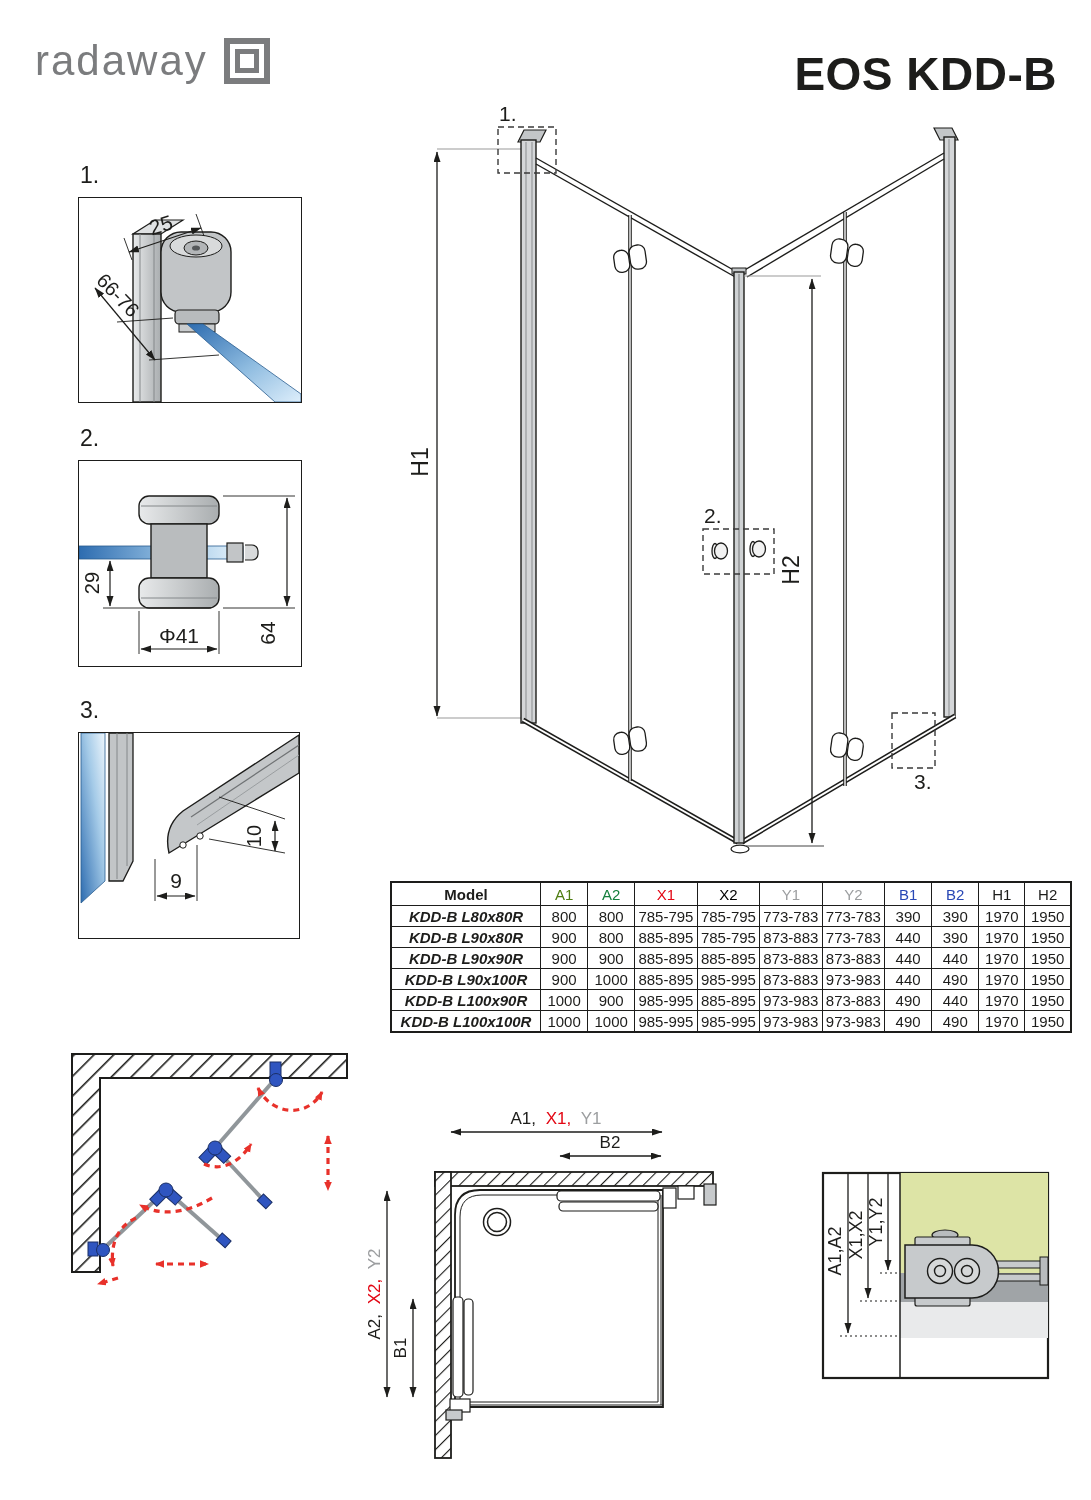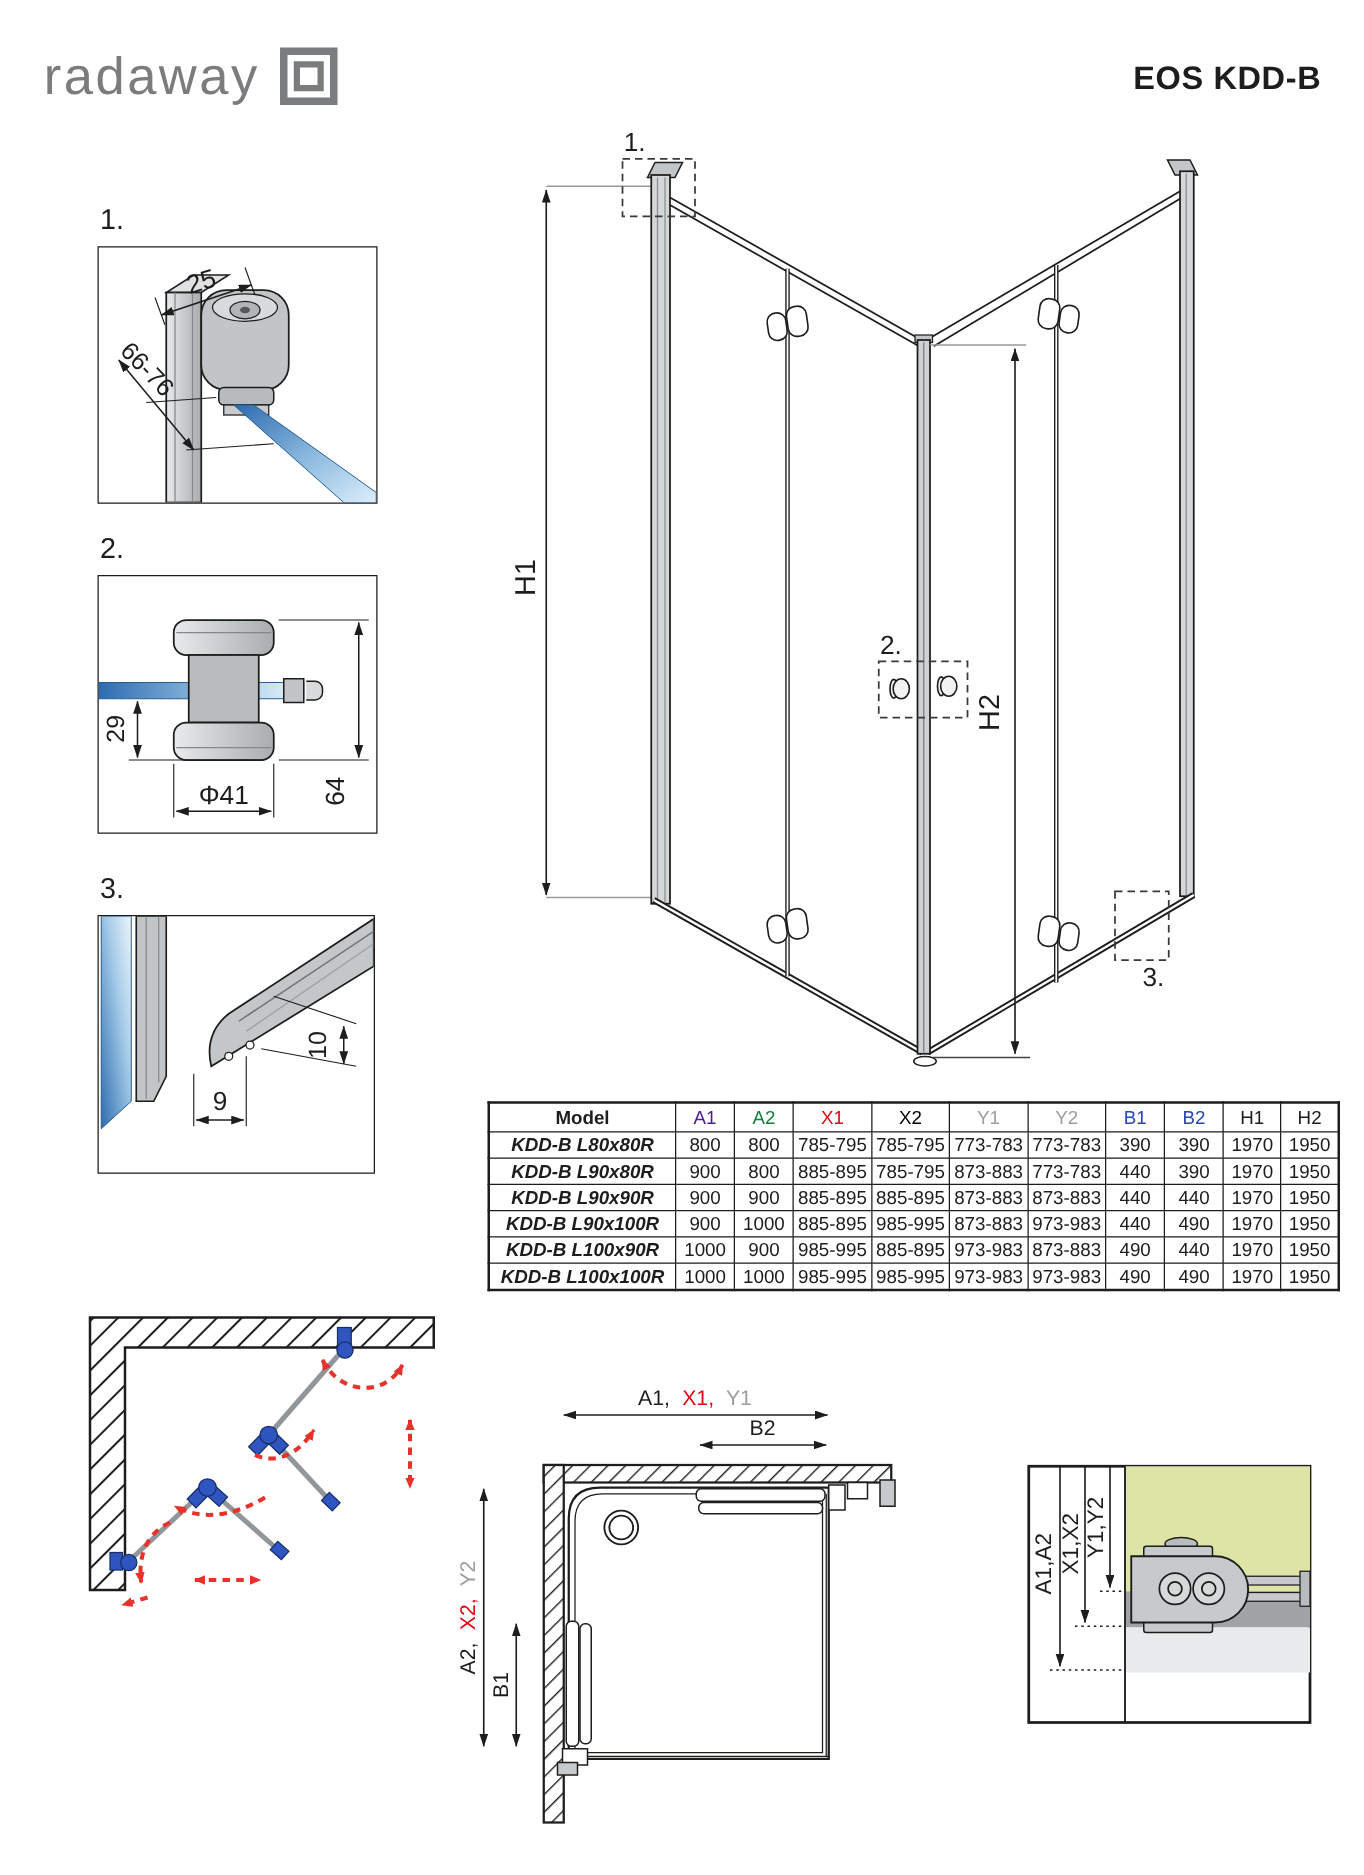--- a/index.html
+++ b/index.html
@@ -4,21 +4,21 @@
 <style>
   html,body{margin:0;padding:0;background:#fff;}
   .page{position:relative;width:1091px;height:1500px;background:#fff;overflow:hidden;
         font-family:"Liberation Sans",sans-serif;color:#1d1d1b;}
   .abs{position:absolute;}
   
   .brand{display:flex;align-items:center;gap:16px;}
   .brand-text{font-size:42px;letter-spacing:2px;color:#7b7c7e;font-weight:400;line-height:1;}
   .brand-square{width:34px;height:34px;border:6px solid #7b7c7e;display:flex;align-items:center;justify-content:center;}
   .brand-square-inner{width:14px;height:14px;border:5px solid #7b7c7e;}
-  .page-title{font-size:26px;font-weight:bold;letter-spacing:.5px;color:#1d1d1b;}
+  .page-title{font-size:46px;font-weight:bold;letter-spacing:.5px;color:#1d1d1b;}
   
   .panel{position:absolute;border:1.7px solid #1d1d1b;background:#fff;}
   .panel-label{position:absolute;font-size:23px;color:#1d1d1b;}
   
   table.dims{border-collapse:collapse;table-layout:fixed;width:682px;background:#fff;}
   table.dims th,table.dims td{border:1.5px solid #1d1d1b;text-align:center;vertical-align:middle;
       font-size:15px;height:20px;padding:0 1px;white-space:nowrap;overflow:hidden;}
   table.dims{border:2.5px solid #1d1d1b;}
   table.dims th{font-weight:normal;height:22px;}
   table.dims th:first-child{font-weight:bold;}
@@ -280,21 +280,21 @@
         <col style="width:61px">
         <col style="width:61px">
       <col style="width:46px">
         <col style="width:46px">
         <col style="width:45px">
         <col style="width:45px">
     </colgroup>
     <thead>
         <tr>
           <th style="color: rgb(29, 29, 27);">Model</th>
-          <th style="color: #4c1d95;">A1</th>
+          <th style="color: #4d7c0f;">A1</th>
           <th style="color: #15803d;">A2</th>
           <th style="color: rgb(227, 6, 19);">X1</th>
           <th style="color: #000000;">X2</th>
           <th style="color: rgb(156, 158, 160);">Y1</th>
           <th style="color: rgb(156, 158, 160);">Y2</th>
           <th style="color: rgb(40, 71, 181);">B1</th>
           <th style="color: rgb(40, 71, 181);">B2</th>
           <th style="color: rgb(29, 29, 27);">H1</th>
           <th style="color: rgb(29, 29, 27);">H2</th>
         </tr>

